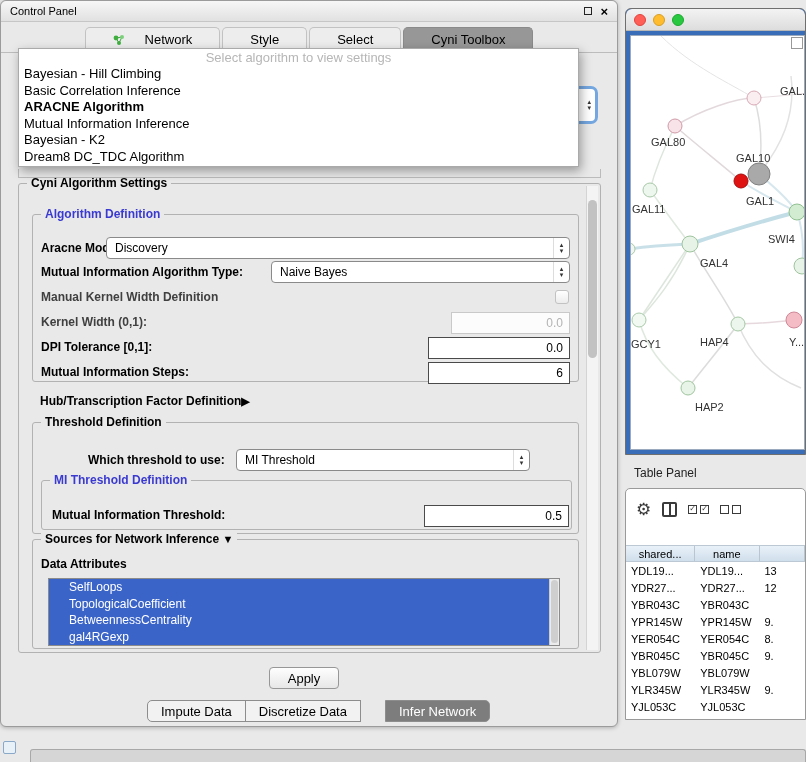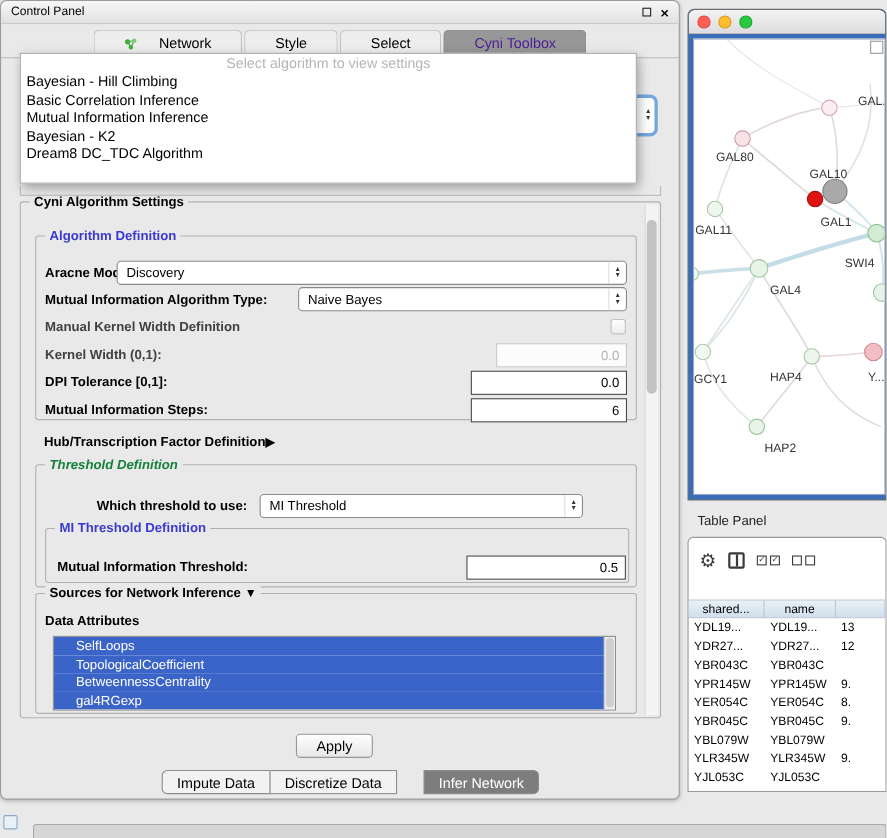--- a/index.html
+++ b/index.html
@@ -28,21 +28,21 @@
   .cp-tabbar {
     position:absolute; left:0; top:23px; right:0; height:29px;
     display:flex; justify-content:center; align-items:flex-end;
     border-bottom:1px solid #bcbcbc;
   }
   .tab {
     display:flex; align-items:center; gap:20px; padding:4px 27px 5px;
     font-size:13px; background:#ededed; border:1px solid #c2c2c2; border-bottom:none;
     border-radius:5px 5px 0 0; margin:0 1px; white-space:nowrap;
   }
-  .tab.active { background:#979797; color:#4c1d95; border-color:#8a8a8a; }
+  .tab.active { background:#979797; color:#000000; border-color:#8a8a8a; }
 
   
   #popup {
     position:absolute; left:17px; top:47px; width:561px; height:119px;
     background:#fff; border:1px solid #aaa; z-index:40; overflow:hidden;
     box-shadow:2px 4px 10px rgba(0,0,0,.35); font-size:13px;
   }
   .popup-ph { color:#b6b6b6; text-align:center; height:17px; line-height:17px; }
   .popup-item { height:16.5px; line-height:16.5px; padding-left:5px; }
   .popup-item.bold { font-weight:bold; }
@@ -60,21 +60,21 @@
     border-left:1px solid #bbb; border-right:1px solid #bbb; border-bottom:1px solid #bbb;
   }
 
   
   .fieldset { position:absolute; border:1px solid #b2b2b2; border-radius:3px; }
   .fs-title {
     position:absolute; top:-8px; left:8px; background:#e9e9e9;
     padding:0 4px; font-size:12px; font-weight:bold; white-space:nowrap;
   }
   .fs-title.blue { color:#3a3ad0; }
-  .fs-title.green { color:#15803d;font-style:italic; }
+  .fs-title.green { color:#000000; }
 
   .lbl { position:absolute; font-size:12px; font-weight:bold; white-space:nowrap; }
   .lbl.dis { color:#404040; }
 
   .combo {
     position:absolute; height:22px; background:#fff; border:1px solid #8a8a8a; border-radius:4px;
     display:flex; align-items:center; font-size:12px; padding-left:8px;
   }
   .combo .spin { margin-left:auto; width:16px; border-left:1px solid #ddd; height:100%; justify-content:center; }
 
@@ -215,20 +215,21 @@
       <span>▴</span>
         <span>▾</span>
     </span>
   </div>
 
   <div id="popup">
     <div class="popup-ph">Select algorithm to view settings</div>
     <div id="popupItems">
         <div class="popup-item">Bayesian - Hill Climbing</div>
         <div class="popup-item">Basic Correlation Inference</div>
+        <div class="popup-item bold">ARACNE Algorithm</div>
         <div class="popup-item">Mutual Information Inference</div>
         <div class="popup-item">Bayesian - K2</div>
         <div class="popup-item">Dream8 DC_TDC Algorithm</div>
       </div>
   </div>
 
   <div class="fieldset" id="settingsGroup" style="left:17px; top:182px; width:583px; height:470px;">
     <span class="fs-title">Cyni Algorithm Settings</span>
 
     <div class="fieldset" style="left:13px; top:30px; width:547px; height:168px;">

